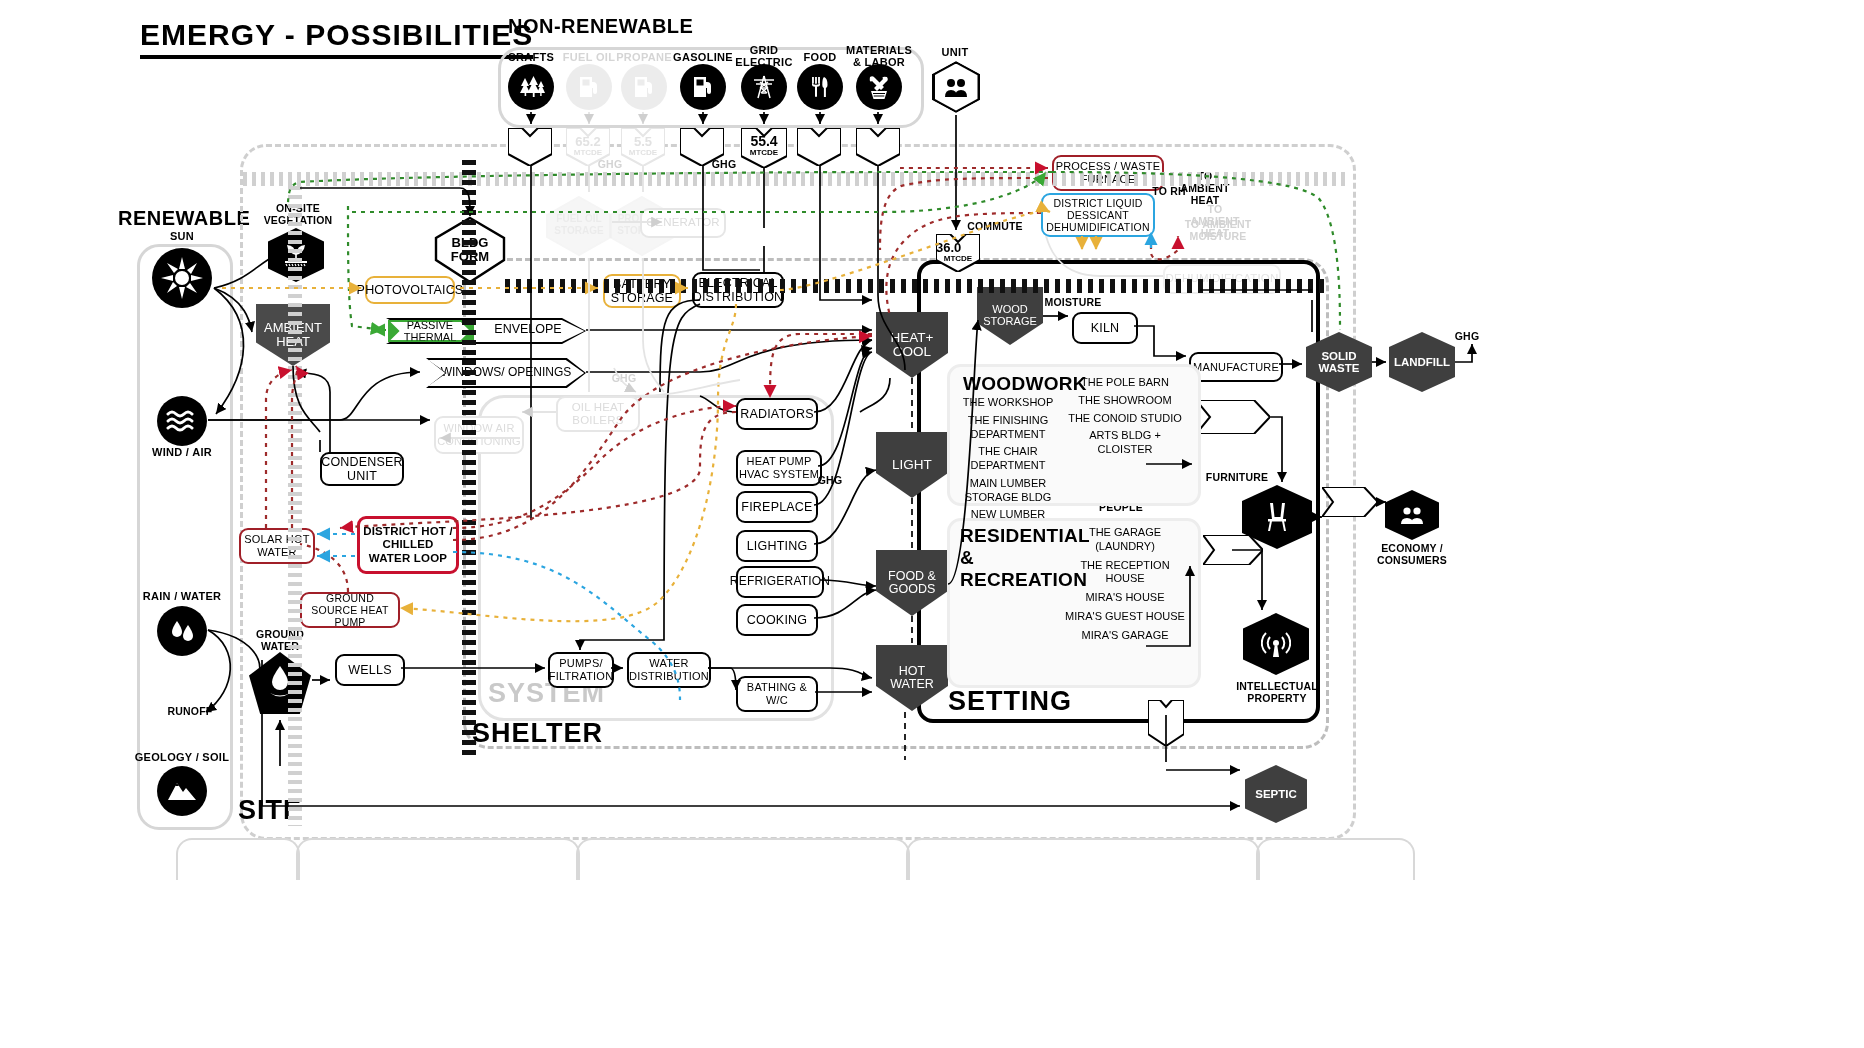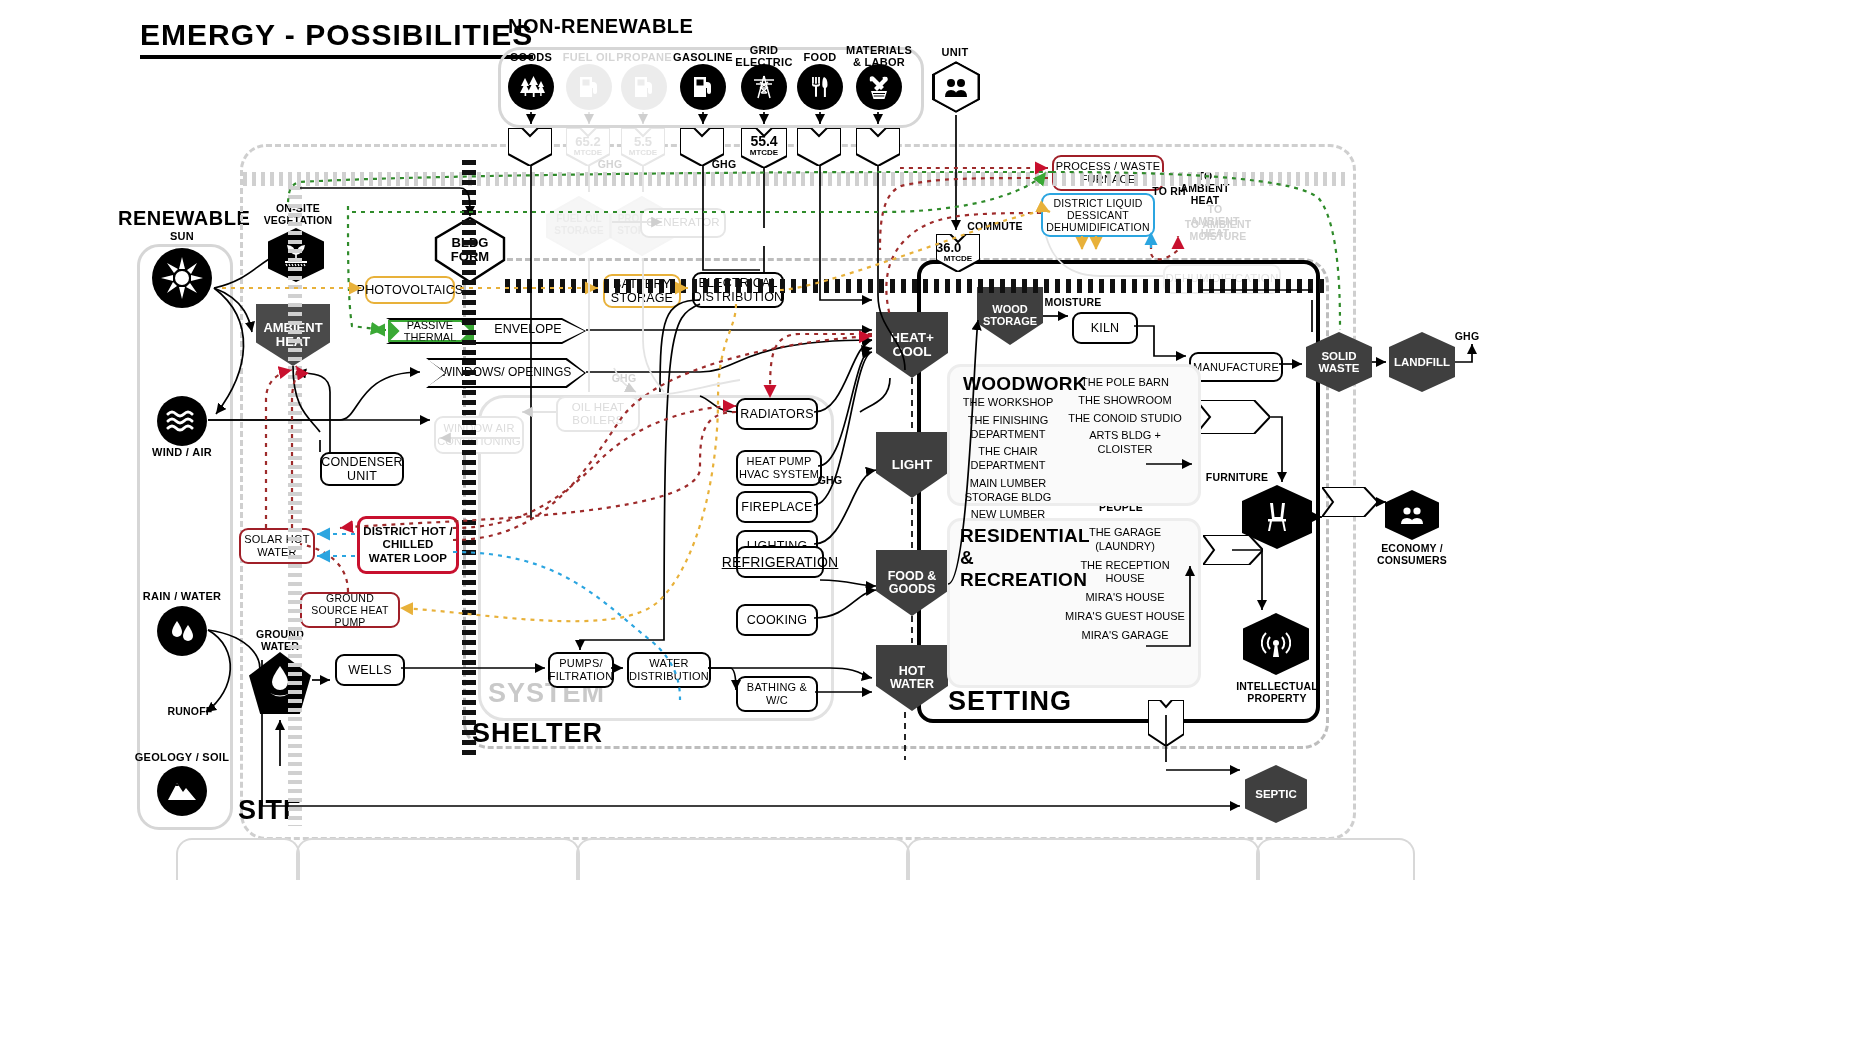--- a/index.html
+++ b/index.html
@@ -23,21 +23,21 @@
         justify-content:center;color:#fff;}
   .circ.ghosted{background:#ececec;color:#fff;}
   .src-label{font-size:11px;font-weight:bold;text-align:center;line-height:1.1;letter-spacing:.3px;}
   .src-label.ghosted{color:#d5d5d5;}
 
   
   .hex{display:flex;align-items:center;justify-content:center;text-align:center;
        color:#fff;font-weight:bold;font-size:13px;line-height:1.05;
        clip-path:polygon(50% 0,100% 25%,100% 75%,50% 100%,0 75%,0 25%);}
   .shield{display:flex;align-items:center;justify-content:center;text-align:center;
-          color:#fff;font-weight:bold;line-height:1.05;
+          color:#fff;font-weight:normal;line-height:1.05;
           clip-path:polygon(0 0,100% 0,100% 62%,50% 100%,0 62%);}
   .pent{clip-path:polygon(50% 0,100% 38%,82% 100%,18% 100%,0 38%);}
 
   
   .pbox{border:2px solid #000;border-radius:9px;background:#fff;
         display:flex;align-items:center;justify-content:center;text-align:center;
         font-size:12.5px;line-height:1.15;letter-spacing:.2px;}
   .pbox.red{border-color:#a01f28;}
   .pbox.red2{border:3px solid #c8102e;}
   .pbox.blue{border-color:#2ba5e0;}
@@ -98,21 +98,21 @@
   <div class="abs zone-title" style="left:948px;top:686px;">SETTING</div>
 
   <div class="abs bottomtab" style="left:176px;top:838px;width:120px;height:40px;"></div>
   <div class="abs bottomtab" style="left:296px;top:838px;width:280px;height:40px;"></div>
   <div class="abs bottomtab" style="left:576px;top:838px;width:330px;height:40px;"></div>
   <div class="abs bottomtab" style="left:906px;top:838px;width:350px;height:40px;"></div>
   <div class="abs bottomtab" style="left:1256px;top:838px;width:155px;height:40px;"></div>
 
   <div class="abs src-box" style="left:498px;top:47px;width:420px;height:75px;"></div>
 
-  <div class="abs src-label" style="left:500px;top:51px;width:62px;">GOODS</div>
+  <div class="abs src-label" style="left:500px;top:51px;width:62px;">CRAFTS</div>
   <div class="abs circ" style="left:508px;top:64px;width:46px;height:46px;">
     <svg width="30" height="30" viewBox="0 0 30 30">
         <g fill="#fff">
       <path d="M9 6 L13 14 L10.6 14 L14 21 L4 21 L7.5 14 L5 14 Z"></path>
       <path d="M17.5 4 L22 13 L19.5 13 L23.5 21 L11.5 21 L15.5 13 L13 13 Z"></path>
       <path d="M25 9 L28 15 L26.3 15 L29 21 L21 21 L23.7 15 L22 15 Z"></path>
       <rect x="8.6" y="20" width="1.6" height="4"></rect>
           <rect x="16.8" y="20" width="1.8" height="5"></rect>
           <rect x="24.2" y="20" width="1.4" height="4"></rect>
     </g>
@@ -473,21 +473,21 @@
   </div>
   <div class="abs pbox" style="left:736px;top:450px;width:82px;height:32px;font-size:11px;">
     <span>HEAT PUMP HVAC SYSTEM</span>
   </div>
   <div class="abs pbox" style="left:736px;top:491px;width:78px;height:28px;">
     <span>FIREPLACE</span>
   </div>
   <div class="abs pbox" style="left:736px;top:530px;width:78px;height:28px;">
     <span>LIGHTING</span>
   </div>
-  <div class="abs pbox" style="left:736px;top:546px;width:84px;height:28px;font-size:14px;text-decoration:underline;">
+  <div class="abs pbox" style="left:736px;top:566px;width:84px;height:28px;font-size:12px;">
     <span>REFRIGERATION</span>
   </div>
   <div class="abs pbox" style="left:736px;top:604px;width:78px;height:28px;">
     <span>COOKING</span>
   </div>
 
   <div class="abs pbox" style="left:1072px;top:312px;width:62px;height:28px;">
     <span>KILN</span>
   </div>
   <div class="abs pbox" style="left:1189px;top:352px;width:90px;height:26px;font-size:11px;">

